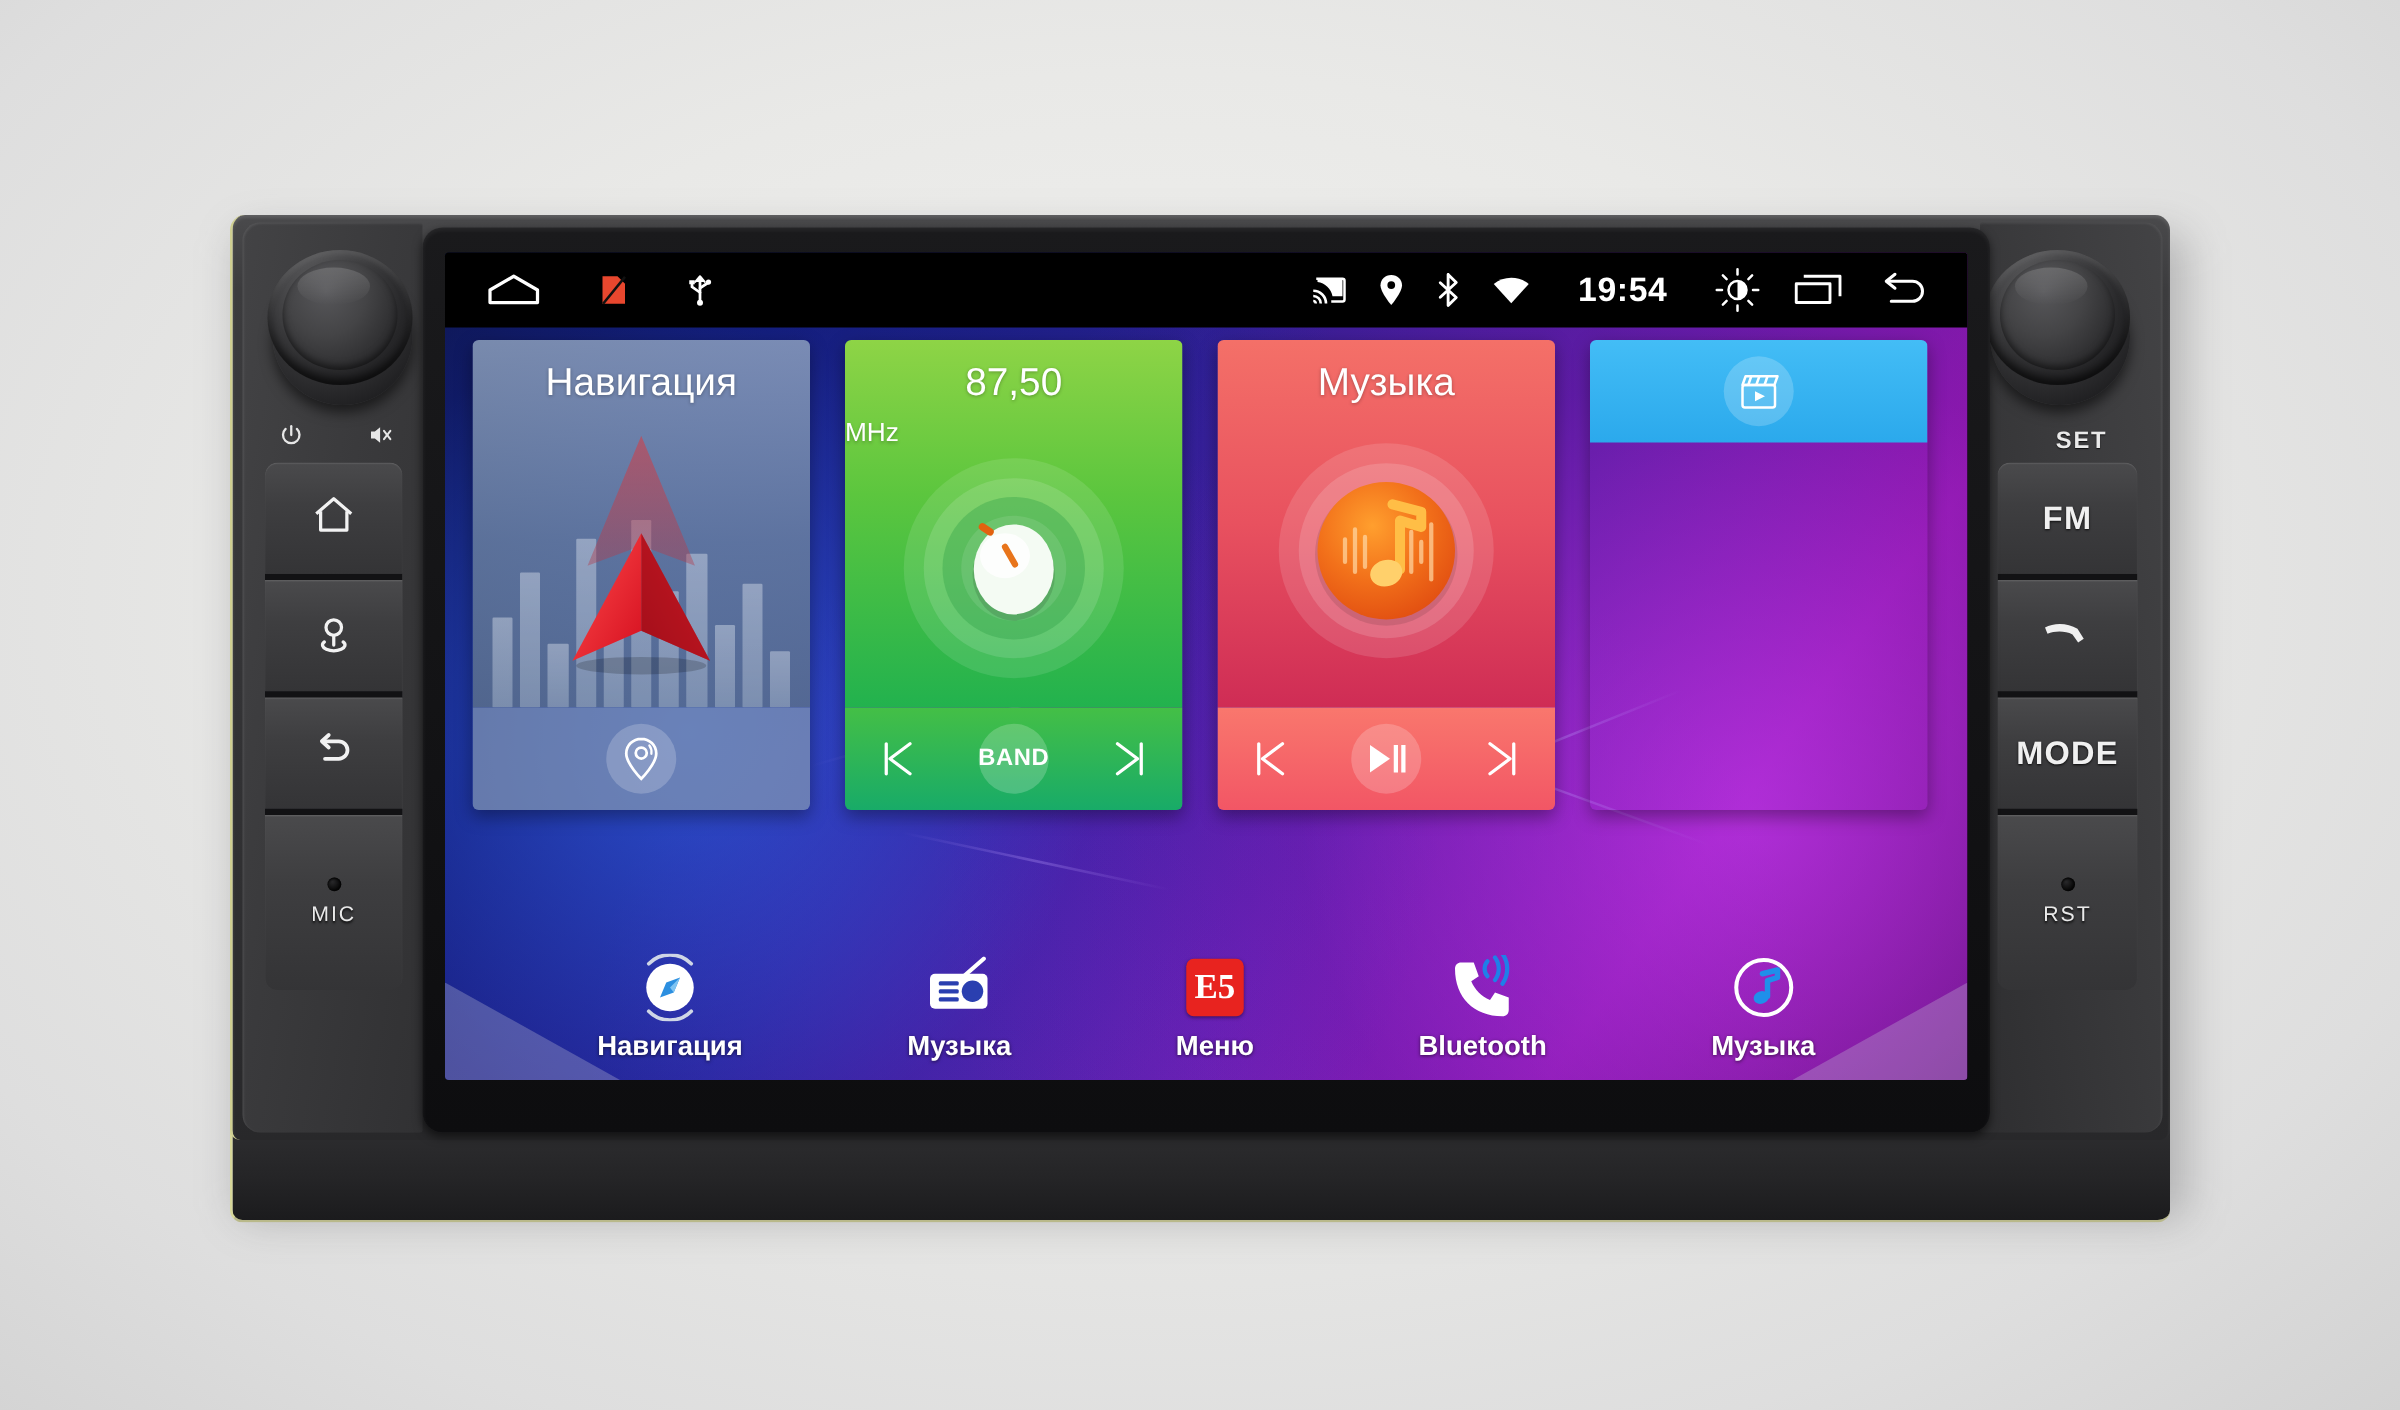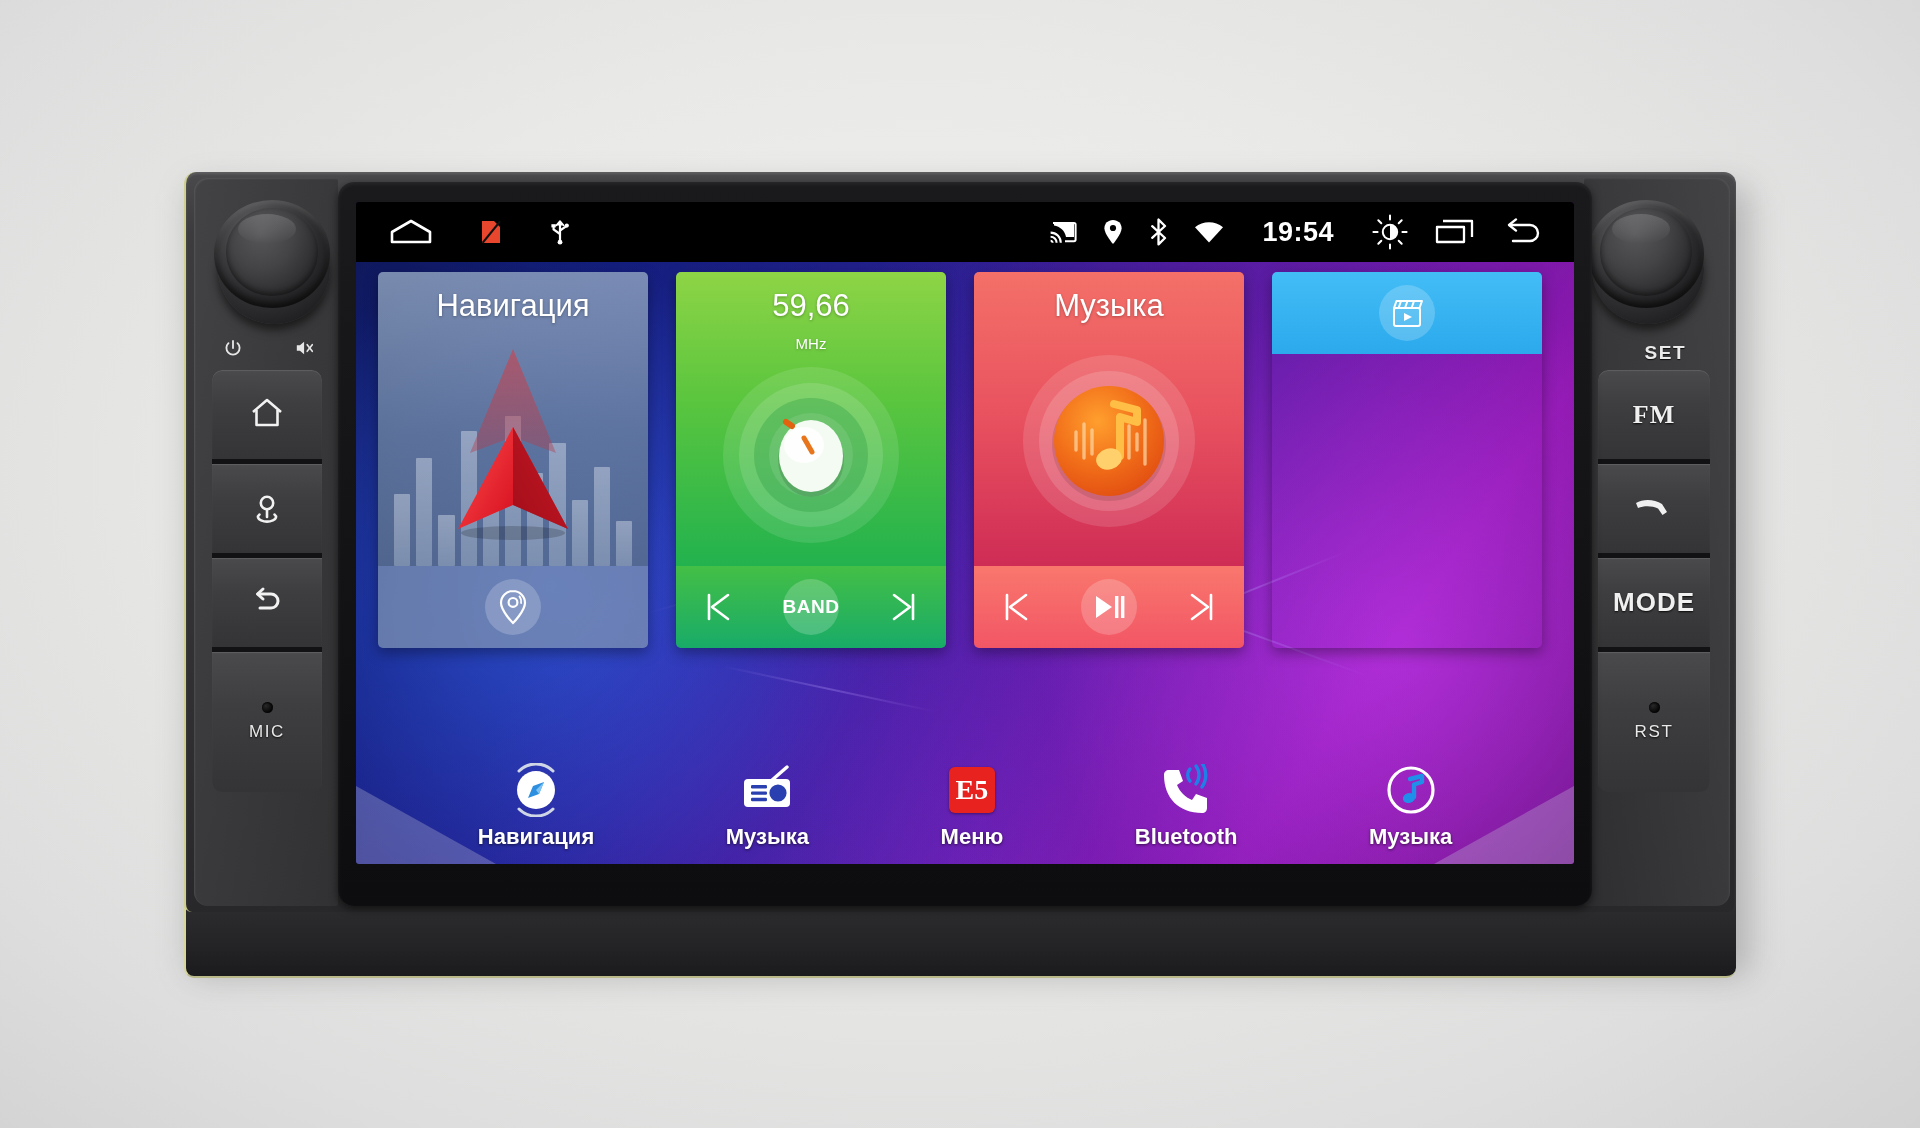--- a/index.html
+++ b/index.html
@@ -118,21 +118,21 @@
   .btn-stack.right { right: 20px; top: 192px; width: 112px; height: 528px; }
   .hwbtn {
     position: relative;
     width: 100%;
     background: linear-gradient(180deg,#4a4a4c 0%, #3e3e40 38%, #343436 100%);
     display: flex; align-items: center; justify-content: center;
     color: #f0f0f0;
     border-bottom: 5px solid #121214;
     box-shadow: inset 0 1px 1px rgba(255,255,255,0.12);
   }
-  .hwbtn:first-child { border-radius: 10px 10px 0 0; font-family: Liberation Serif, serif; }
+  .hwbtn:first-child { border-radius: 10px 10px 0 0; }
   .hwbtn:last-child  { border-radius: 0 0 10px 10px; border-bottom: none; }
   .hwbtn .txt { font-size: 26px; font-weight: 700; letter-spacing: 1px;
                 text-shadow: 0 1px 2px rgba(0,0,0,.85); }
   .micpin {
     width: 11px; height: 11px; border-radius: 50%;
     background: radial-gradient(circle at 35% 30%, #2a2a2c, #050505 70%);
     box-shadow: inset 0 1px 2px rgba(0,0,0,.9);
     margin-bottom: 9px;
   }
   .miclabel { font-size: 17px; font-weight: 400; letter-spacing: 1.6px; color: #e9e9e9;
@@ -203,22 +203,22 @@
   .card-body { position: relative; flex: 1; overflow: hidden; }
   .card-title {
     position: relative; z-index: 3;
     text-align: center; color: #fff;
     font-size: 31px; font-weight: 400;
     padding-top: 16px;
     text-shadow: 0 1px 3px rgba(0,0,0,0.30);
   }
   .card-sub {
     position: relative; z-index: 3;
-    text-align: center; color: #ffffff;
-    font-size: 15px; font-weight: 400;
+    color: #ffffff;
+    font-size: 21px; font-weight: 400;
     padding-top: 11px;
     text-shadow: 0 1px 3px rgba(0,0,0,0.25);
   }
   .card-footer {
     height: 82px;
     display: flex; align-items: center; justify-content: space-around;
     position: relative; z-index: 3;
   }
 
   
@@ -507,21 +507,21 @@
                   <path d="M17 3 C10.4 3 5 8.2 5 14.8 C5 23 17 35 17 35 C17 35 29 23 29 14.8 C29 8.2 23.6 3 17 3 z"></path>
                   <circle cx="17" cy="14.4" r="4.4"></circle>
                   <path d="M23.5 8.4 a8.6 8.6 0 0 1 1.6 6.6" stroke-width="1.8"></path>
                 </svg>
               </div>
             </div>
           </div>
 
           <div class="card radio">
             <div class="card-body">
-              <div class="card-title">59,66</div>
+              <div class="card-title">87,50</div>
               <div class="card-sub">MHz</div>
               <div style="position:absolute;left:50%;top:63%;transform:translate(-50%,-50%);">
                 <svg width="190" height="190" viewBox="0 0 190 190">
                   <circle cx="95" cy="95" r="88" fill="#ffffff" opacity="0.11"></circle>
                   <circle cx="95" cy="95" r="72" fill="#ffffff" opacity="0.13"></circle>
                   <circle cx="95" cy="95" r="57" fill="#2b9e45" opacity="0.35"></circle>
                   <circle cx="95" cy="95" r="42" fill="#ffffff" opacity="0.10"></circle>
                   <ellipse cx="95" cy="100" rx="33" ry="37" fill="#000" opacity="0.12"></ellipse>
                   <ellipse cx="95" cy="96" rx="32" ry="36" fill="#f4fbf3"></ellipse>
                   <ellipse cx="88" cy="85" rx="20" ry="18" fill="#ffffff" opacity="0.8"></ellipse>

